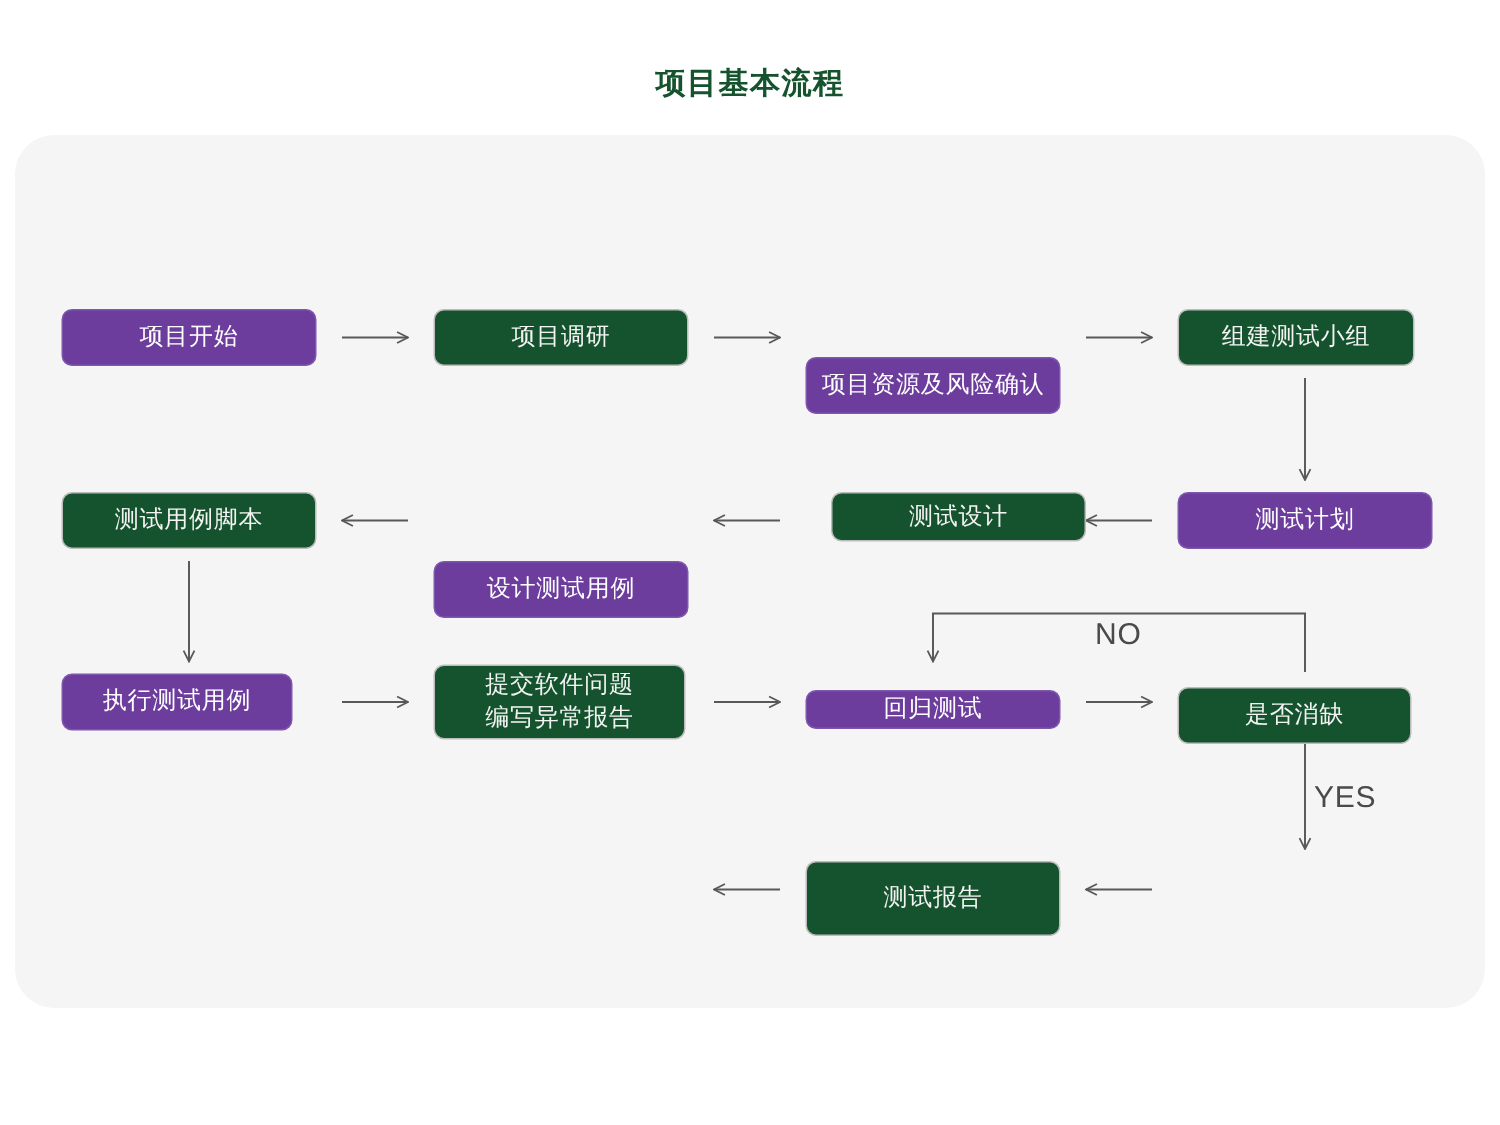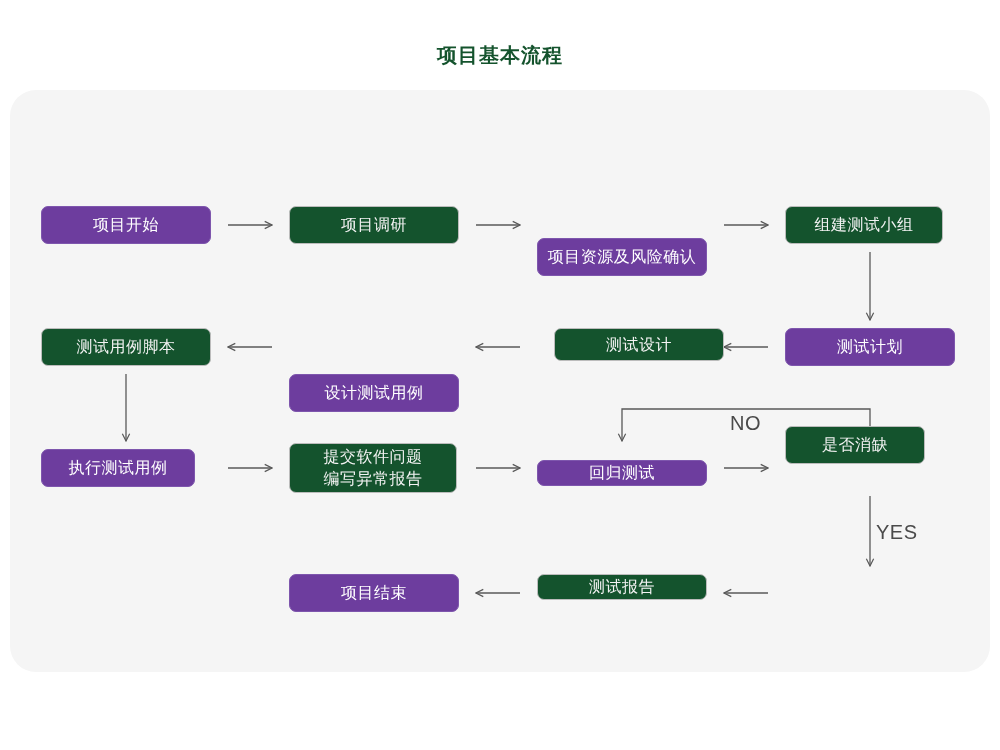--- a/index.html
+++ b/index.html
@@ -127,21 +127,20 @@
 
   <div class="node gray" style="left:41px;top:328px;width:170px;height:38px;">测试用例脚本</div>
   <div class="node purple" style="left:289px;top:328px;width:170px;height:38px;margin-top:46px;">设计测试用例</div>
   <div class="node gray" style="left:537px;top:328px;width:170px;height:33px;margin-left:17px;">测试设计</div>
   <div class="node purple" style="left:785px;top:328px;width:170px;height:38px;">测试计划</div>
 
   <div class="node purple" style="left:41px;top:449px;width:154px;height:38px;">执行测试用例</div>
   <div class="node gray" style="left:289px;top:443px;width:168px;height:50px;">提交软件问题
 编写异常报告</div>
   <div class="node purple" style="left:537px;top:460px;width:170px;height:26px;">回归测试</div>
-  <div class="node gray" style="left:785px;top:426px;width:140px;height:38px;">是否消缺</div>
+  <div class="node gray" style="left:785px;top:458px;width:156px;height:38px;">是否消缺</div>
 
-  <div class="node purple" style="left:289px;top:574px;width:170px;height:38px;">项目结束</div>
-  <div class="node gray" style="left:537px;top:574px;width:170px;height:26px;">测试报告</div>
+  <div class="node gray" style="left:537px;top:574px;width:170px;height:50px;">测试报告</div>
 
   <div class="edge-label" style="left:730px;top:412px;">NO</div>
   <div class="edge-label" style="left:876px;top:521px;">YES</div>
 
 </div>
 
 </body></html>

